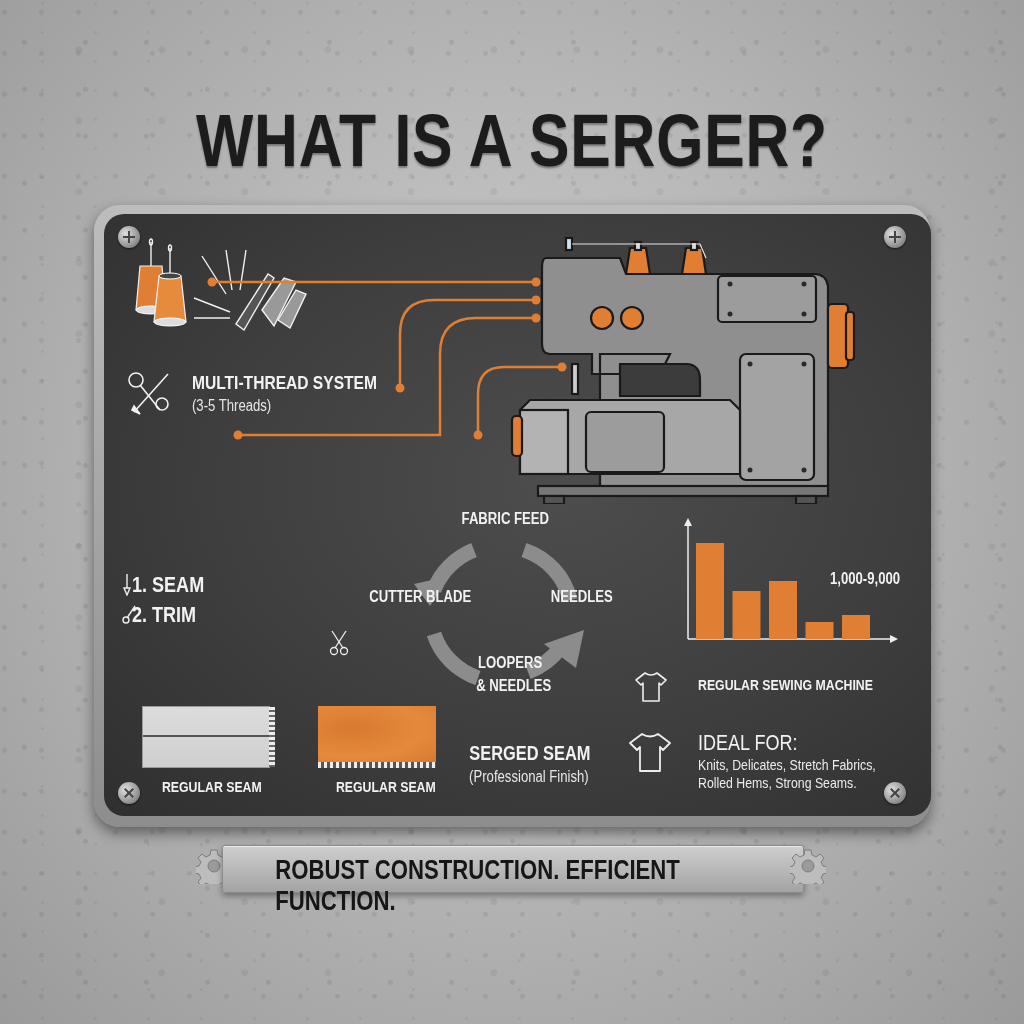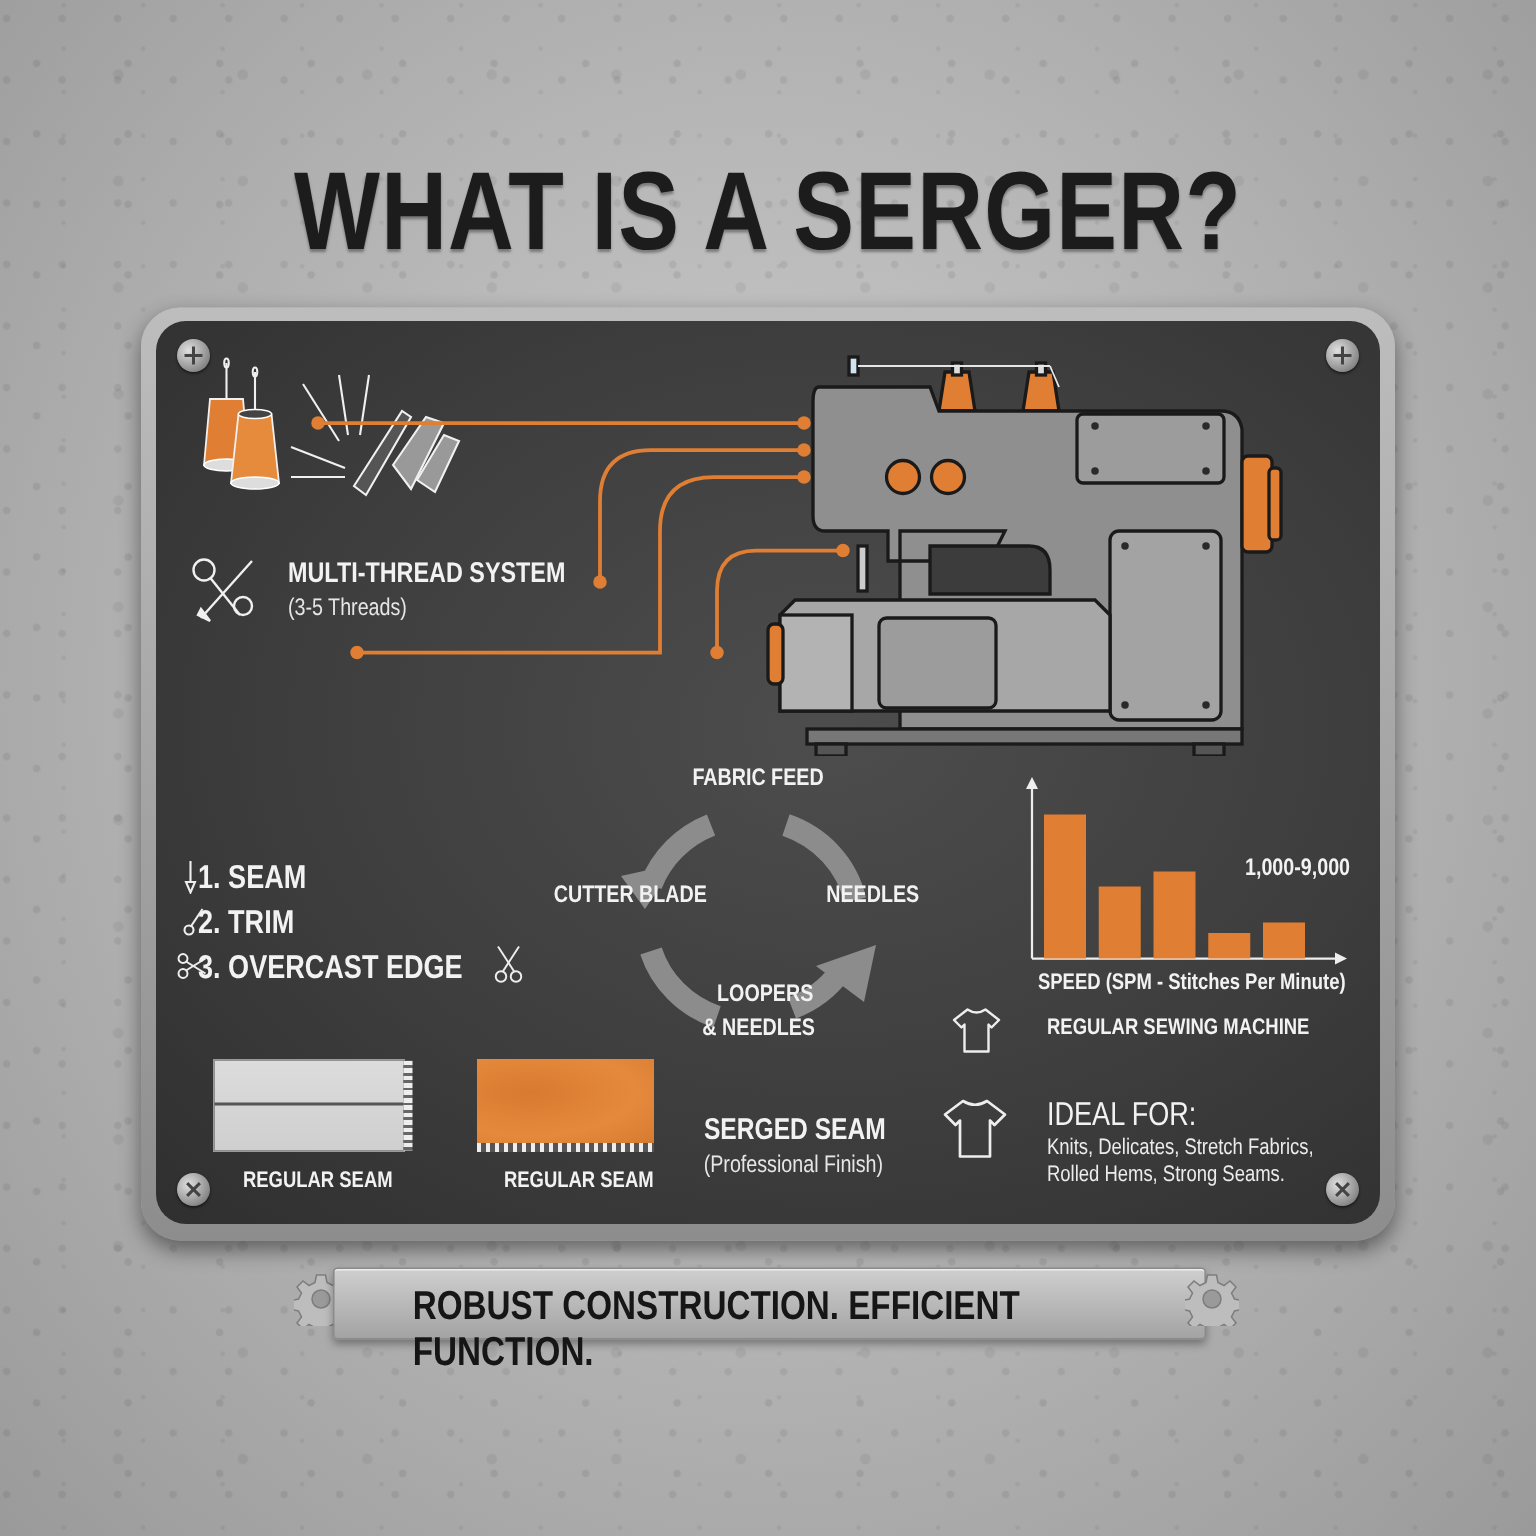--- a/index.html
+++ b/index.html
@@ -28,20 +28,21 @@
     position:absolute;left:94px;top:205px;width:836px;height:622px;
     border-radius:26px;
     background:linear-gradient(180deg,#bdbdbd,#8d8d8d);
     box-shadow:0 6px 14px rgba(0,0,0,.45);
   }
   .panel{
     position:absolute;left:104px;top:214px;width:816px;height:602px;
     border-radius:20px;
     background:radial-gradient(ellipse at 55% 45%, #4d4d4d 0%, #3e3e3e 55%, #2f2f2f 100%);
     overflow:hidden;
+    padding-left:11px;
   }
   .screw{position:absolute;width:22px;height:22px;border-radius:50%;
     background:radial-gradient(circle at 35% 35%,#e0e0e0,#8a8a8a 70%,#5c5c5c);
     box-shadow:0 1px 2px rgba(0,0,0,.6);}
   .screw::before,.screw::after{content:"";position:absolute;left:5px;top:10px;width:12px;height:2px;background:#444;}
   .screw::after{transform:rotate(90deg);}
   .screw.x::before{transform:rotate(45deg);} .screw.x::after{transform:rotate(-45deg);}
 
   .txt{position:absolute;color:#f2f2f2;white-space:nowrap;}
   .cond{display:inline-block;transform:scaleX(.82);transform-origin:left center;}
@@ -201,31 +202,20 @@
       </svg>
     <span class="cond">1. SEAM</span>
   </div>
   <div class="txt fn-item" style="top:388px">
     <svg class="fn-icon" width="14" height="20" viewBox="0 0 14 20">
         <path d="M13 2 L5 14" stroke="#eee" stroke-width="1.4"></path>
         <circle cx="4" cy="16" r="3" stroke="#eee" stroke-width="1.4" fill="none"></circle>
       </svg>
     <span class="cond">2. TRIM</span>
   </div>
-  <div class="txt fn-item" style="top:418px">
-    <svg class="fn-icon" style="left:-14px" width="20" height="20" viewBox="0 0 20 20">
-        <g stroke="#eee" stroke-width="1.3" fill="none">
-          <circle cx="4" cy="5" r="3"></circle>
-          <circle cx="4" cy="15" r="3"></circle>
-          <line x1="6" y1="7" x2="19" y2="15"></line>
-          <line x1="6" y1="13" x2="19" y2="5"></line>
-        </g>
-      </svg>
-    <span class="cond">3. OVERCAST EDGE</span>
-  </div>
   <svg style="position:absolute;left:224px;top:416px" width="22" height="26" viewBox="0 0 22 26">
     <g stroke="#eee" stroke-width="1.3" fill="none">
         <line x1="4" y1="1" x2="15" y2="18"></line>
         <line x1="18" y1="1" x2="7" y2="18"></line>
         <circle cx="6" cy="21" r="3.5"></circle>
         <circle cx="16" cy="21" r="3.5"></circle>
       </g>
   </svg>
 
   <svg style="position:absolute;left:290px;top:306px" width="210" height="170" viewBox="0 0 210 170">
@@ -234,38 +224,37 @@
       <path d="M130 30 A72 68 0 0 1 176 80"></path>
       <path d="M40 114 A72 68 0 0 0 84 158"></path>
       <path d="M134 152 A72 68 0 0 0 166 128"></path>
     </g>
     <path d="M20 64 L56 56 L36 86 Z" fill="#8c8c8c"></path>
     <path d="M150 124 L190 110 L182 148 Z" fill="#8c8c8c"></path>
   </svg>
   <div class="txt cycle-lbl" style="left:348px;top:296px;width:100px;text-align:right"><span class="cond-c">FABRIC FEED</span></div>
   <div class="txt cycle-lbl" style="left:428px;top:374px;width:100px;text-align:center"><span class="cond-c">NEEDLES</span></div>
   <div class="txt cycle-lbl" style="left:356px;top:440px;width:100px;text-align:center"><span class="cond-c">LOOPERS</span></div>
-  <div class="txt cycle-lbl" style="left:356px;top:463px;width:100px;text-align:left"><span class="cond-c">&amp; NEEDLES</span></div>
+  <div class="txt cycle-lbl" style="left:356px;top:463px;width:100px;text-align:right"><span class="cond-c">&amp; NEEDLES</span></div>
   <div class="txt cycle-lbl" style="left:254px;top:374px;width:120px;text-align:center"><span class="cond-c">CUTTER BLADE</span></div>
 
   <svg style="position:absolute;left:576px;top:304px" width="220" height="130" viewBox="0 0 220 130">
     <line x1="8" y1="121" x2="8" y2="4" stroke="#eee" stroke-width="1.5"></line>
     <path d="M4 8 L8 0 L12 8 Z" fill="#eee"></path>
     <line x1="8" y1="121" x2="214" y2="121" stroke="#eee" stroke-width="1.5"></line>
     <path d="M210 117 L218 121 L210 125 Z" fill="#eee"></path>
     <g fill="#e07f33" id="bars">
         <rect x="16" y="25" width="28" height="96" fill="#e07f33"></rect>
         <rect x="52.5" y="73" width="28" height="48" fill="#e07f33"></rect>
         <rect x="89" y="63" width="28" height="58" fill="#e07f33"></rect>
         <rect x="125.5" y="104" width="28" height="17" fill="#e07f33"></rect>
         <rect x="162" y="97" width="28" height="24" fill="#e07f33"></rect>
       </g>
   </svg>
   <div class="txt chart-note" style="left:726px;top:356px"><span class="cond">1,000-9,000</span></div>
-  <div class="txt small-cap" style="left:588px;top:432px"><span class="cond">SPEED (SPM - Stitches Per Minute)</span></div>
 
   <svg style="position:absolute;left:530px;top:456px" width="34" height="34" viewBox="0 0 34 34">
     <path d="M11 3 Q17 7 23 3 L32 10 L27 15 L25 13 L25 31 L9 31 L9 13 L7 15 L2 10 Z" fill="none" stroke="#eee" stroke-width="1.6" stroke-linejoin="round"></path>
   </svg>
   <div class="txt small-cap" style="left:594px;top:462px"><span class="cond">REGULAR SEWING MACHINE</span></div>
 
   <svg style="position:absolute;left:524px;top:516px" width="44" height="44" viewBox="0 0 44 44">
     <path d="M14 4 Q22 9 30 4 L42 13 L35 20 L32 17 L32 41 L12 41 L12 17 L9 20 L2 13 Z" fill="none" stroke="#eee" stroke-width="1.8" stroke-linejoin="round"></path>
   </svg>
   <div class="txt ideal-h" style="left:594px;top:516px"><span class="cond">IDEAL FOR:</span></div>

